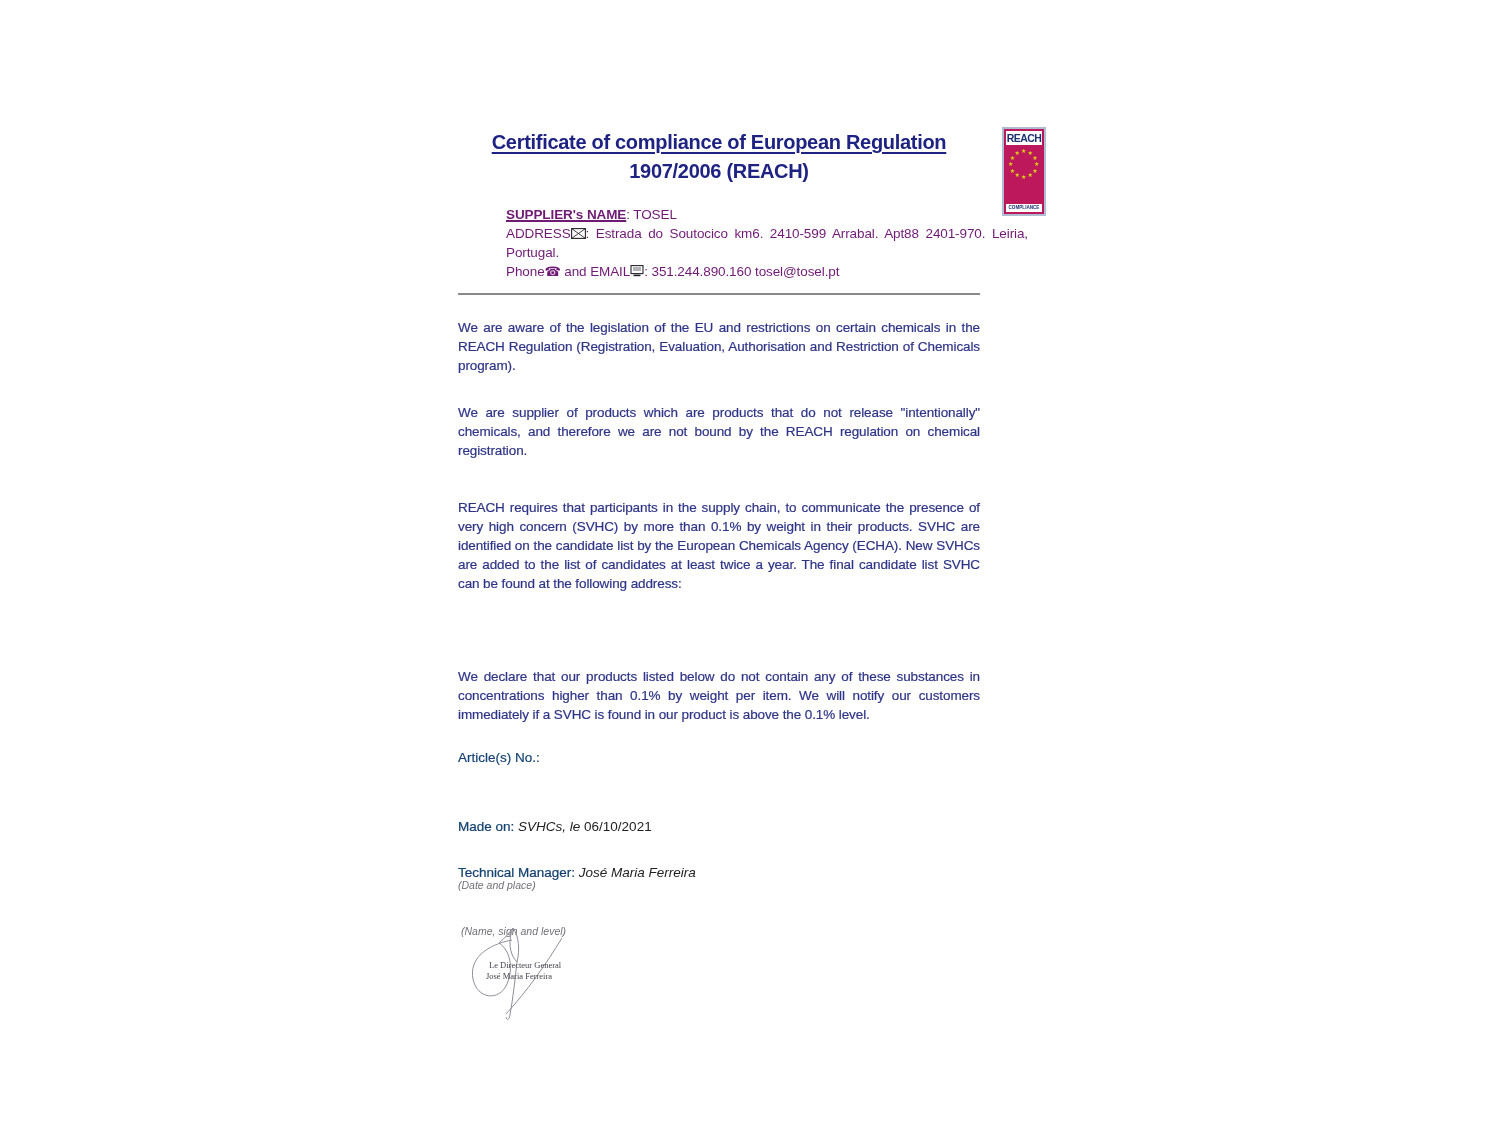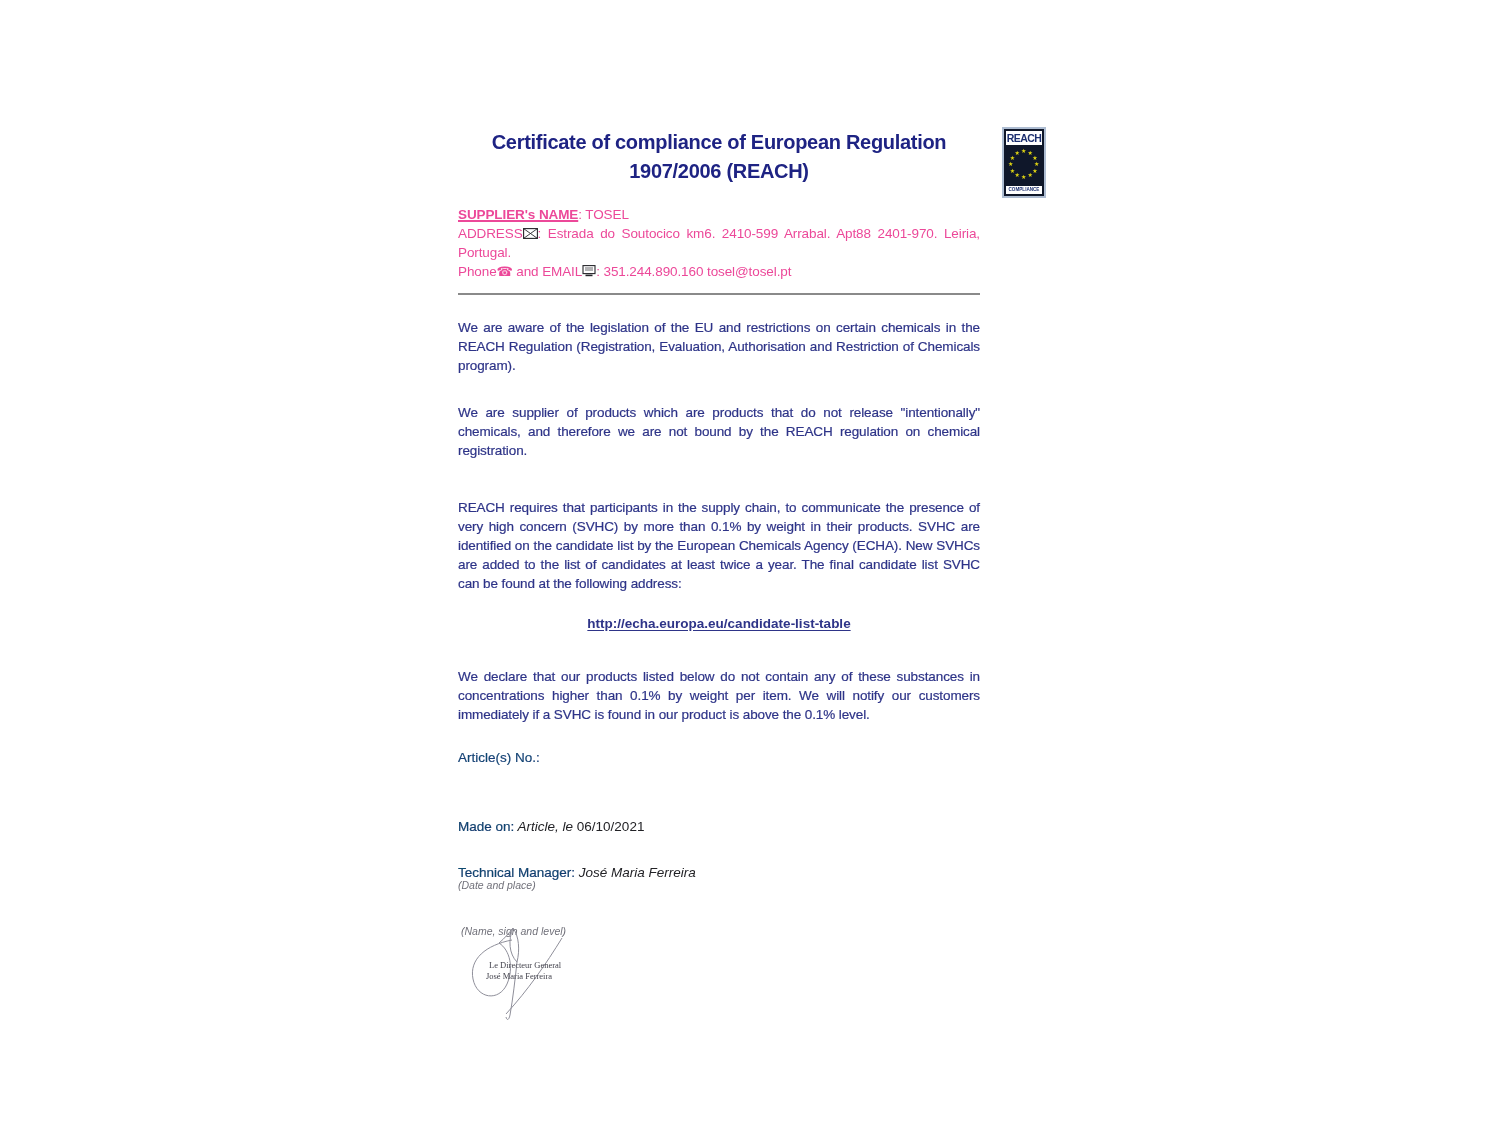--- a/index.html
+++ b/index.html
@@ -3,34 +3,34 @@
 <meta charset="utf-8">
 <style>
   html,body{margin:0;padding:0;background:#ffffff;}
   .page{position:relative;width:1500px;height:1125px;background:#ffffff;overflow:hidden;
         font-family:"Liberation Sans",sans-serif;}
   .doc-block{position:absolute;left:458px;width:522px;}
 
   
   .title{top:128px;text-align:center;color:#1e2383;font-weight:bold;
          font-size:20px;line-height:29px;letter-spacing:-0.3px;}
-  .title .t1u{text-decoration-thickness:2px;text-underline-offset:3px;margin-top:20px;}
+  .title .t1u{text-decoration:underline;text-decoration-thickness:2px;text-underline-offset:3px;margin-top:20px;}
 
   
-  .reach-logo{position:absolute;left:1002px;top:127px;width:44px;height:71px;
-              background:#0f172a;border:2px solid #aebdd2;box-sizing:border-box;}
+  .reach-logo{position:absolute;left:1002px;top:127px;width:44px;height:89px;
+              background:#be185d;border:2px solid #aebdd2;box-sizing:border-box;}
   .logo-box{position:absolute;left:2px;right:2px;background:#ffffff;color:#1c2f70;
             font-weight:bold;text-align:center;overflow:hidden;}
   .logo-box.top{top:2px;height:14px;font-size:10.5px;line-height:14px;letter-spacing:-0.6px;}
   .logo-box.bottom{bottom:2px;height:8px;font-size:4.6px;line-height:8px;letter-spacing:0;}
   .logo-stars{position:absolute;left:0;top:16px;width:40px;height:40px;}
   .logo-stars .star{position:absolute;color:#ded312;font-size:6px;line-height:6px;}
 
   
-  .supplier{top:206px;color:#ec4899;font-size:13.5px;line-height:18.5px;letter-spacing:-0.1px;}
+  .supplier{top:206px;color:#701a75;font-size:13.5px;line-height:18.5px;letter-spacing:-0.1px;margin-left:48px;}
   .supplier .sline{text-align:justify;}
   .su-label{font-weight:bold;text-decoration:underline;text-decoration-thickness:1.5px;}
   .glyph{font-family:"DejaVu Sans",sans-serif;font-size:13px;}
   .inline-icon{display:inline-block;vertical-align:-1px;}
 
   .rule{position:absolute;left:458px;top:293px;width:522px;border:none;
         border-top:2px solid #8a8a8a;margin:0;}
 
   
   .body-par{color:#2e3488;font-size:13.5px;line-height:19px;letter-spacing:-0.1px;
@@ -102,31 +102,28 @@
           </svg></span><span>: 351.244.890.160 tosel@tosel.pt</span>
     </div>
   </div>
 
   <hr class="rule">
 
   <div class="doc-block body-par p2">We are supplier of products which are products that do not release "intentionally" chemicals, and therefore we are not bound by the REACH regulation on chemical registration.</div>
   <div class="doc-block body-par p1">We are aware of the legislation of the EU and restrictions on certain chemicals in the REACH Regulation (Registration, Evaluation, Authorisation and Restriction of Chemicals program).</div>
   <div class="doc-block body-par p3">REACH requires that participants in the supply chain, to communicate the presence of very high concern (SVHC) by more than 0.1% by weight in their products. SVHC are identified on the candidate list by the European Chemicals Agency (ECHA). New SVHCs are added to the list of candidates at least twice a year. The final candidate list SVHC can be found at the following address:</div>
 
-  <div class="doc-block link-row">
-    <span class="link">http://echa.europa.eu/candidate-list-table</span>
-  </div>
 
   <div class="doc-block body-par p4">We declare that our products listed below do not contain any of these substances in concentrations higher than 0.1% by weight per item. We will notify our customers immediately if a SVHC is found in our product is above the 0.1% level.</div>
 
   <div class="doc-block article">Article(s) No.:</div>
 
   <div class="doc-block sig-block madeon">
     <div>
-      <span class="lbl-bold">Made on:</span><span class="val-italic"> Article, le</span><span> 06/10/2021</span>
+      <span class="lbl-bold">Made on:</span><span class="val-italic"> SVHCs, le</span><span> 06/10/2021</span>
     </div>
     <div class="note">(Date and place)</div>
   </div>
 
   <div class="doc-block sig-block techmgr">
     <div>
       <span class="lbl-bold">Technical Manager:</span><span class="val-italic"> José Maria Ferreira</span>
     </div>
     <div class="note indent">(Name, sign and level)</div>
   </div>

